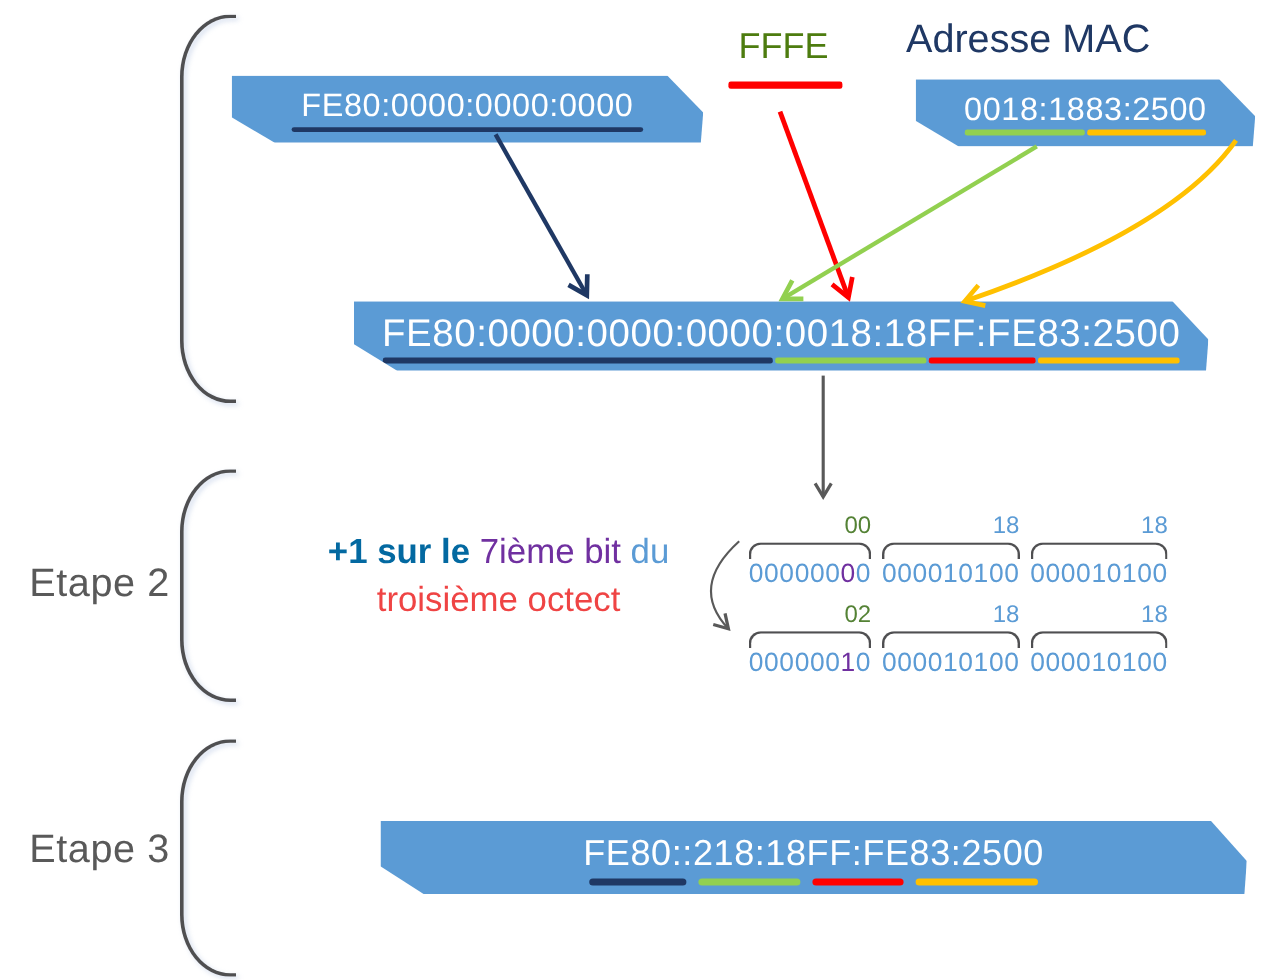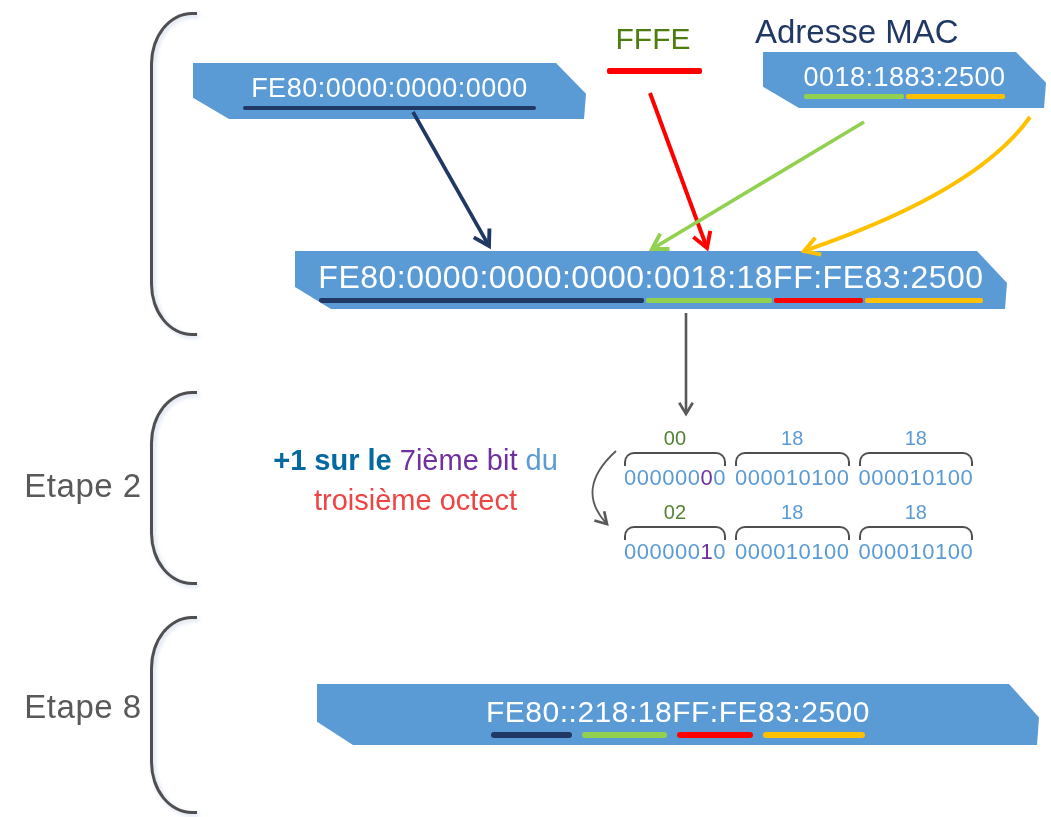--- a/index.html
+++ b/index.html
@@ -32,56 +32,56 @@
           clip-path:polygon(0 0, calc(100% - 30px) 0, 100% 55%, calc(100% - 2px) 100%, 36px 100%, 0 62%);
           color:#fff;letter-spacing:.5px;
           filter:drop-shadow(3px 4px 3px rgba(120,150,200,.45));}
   .banner .txt{position:relative;display:inline-block;padding-bottom:6px;white-space:nowrap;}
   .seg{position:relative;display:inline-block;}
   .useg{position:absolute;left:1px;right:1px;bottom:-7px;height:5px;border-radius:2px;display:block;}
 
   .banner.b-prefix{left:193px;top:63px;width:393px;height:56px;font-size:27px;}
   .banner.b-prefix .useg{left:-8px;right:-8px;height:4px;bottom:-6px;}
 
-  .banner.b-mac{left:763px;top:52px;width:283px;height:56px;font-size:27px;}
+  .banner.b-mac{left:763px;top:66px;width:283px;height:56px;font-size:27px;}
   .banner.b-mac .useg{height:5px;bottom:-6px;}
 
   .banner.b-combined{left:295px;top:251px;width:712px;height:58px;font-size:32px;}
 
   .banner.b-final{left:317px;top:684px;width:722px;height:61px;font-size:30px;}
   .banner.b-final .useg{left:5px;right:5px;height:6px;bottom:-9px;border-radius:3px;}
 
   
   .note{position:absolute;left:243px;top:440px;width:345px;text-align:center;
         font-size:29px;line-height:40px;font-weight:400;}
 
   
   .binrow{position:absolute;display:flex;gap:9px;align-items:flex-end;}
   .binrow.r1{left:624px;top:426px;}
   .binrow.r2{left:624px;top:500px;}
-  .bingroup{display:flex;flex-direction:column;align-items:center;}
+  .bingroup{display:flex;flex-direction:column;align-items:flex-end;}
   .blabel{font-size:20px;line-height:24px;}
   .brace{align-self:stretch;height:12px;margin-top:2px;border:2px solid #4f4f51;border-bottom:none;
          border-radius:10px 10px 0 0;}
   .bits{font-size:22px;letter-spacing:.5px;line-height:26px;margin-top:-1px;white-space:nowrap;}
 
   
   svg.overlay{position:absolute;left:0;top:0;pointer-events:none;}
 </style>
 </head>
 <body>
 
 <div class="stage">
 
   <div class="bracket b1"></div>
   <div class="bracket b2"></div>
   <div class="bracket b3"></div>
 
   <div class="step-label s2">Etape 2</div>
-  <div class="step-label s3">Etape 8</div>
+  <div class="step-label s3">Etape 3</div>
 
   <div class="h-fffe">FFFE</div>
   <div class="fffe-underline"></div>
   <div class="h-navy h-mac">Adresse MAC</div>
 
   <div class="banner b-prefix">
     <span class="txt"><span class="seg">FE80:0000:0000:0000<i class="useg" style="background: rgb(31, 56, 100);"></i></span></span>
   </div>
   <div class="banner b-mac">
     <span class="txt"><span class="seg">0018:18<i class="useg" style="background: rgb(146, 208, 80);"></i></span><span class="seg">83:2500<i class="useg" style="background: rgb(255, 192, 0);"></i></span></span>

